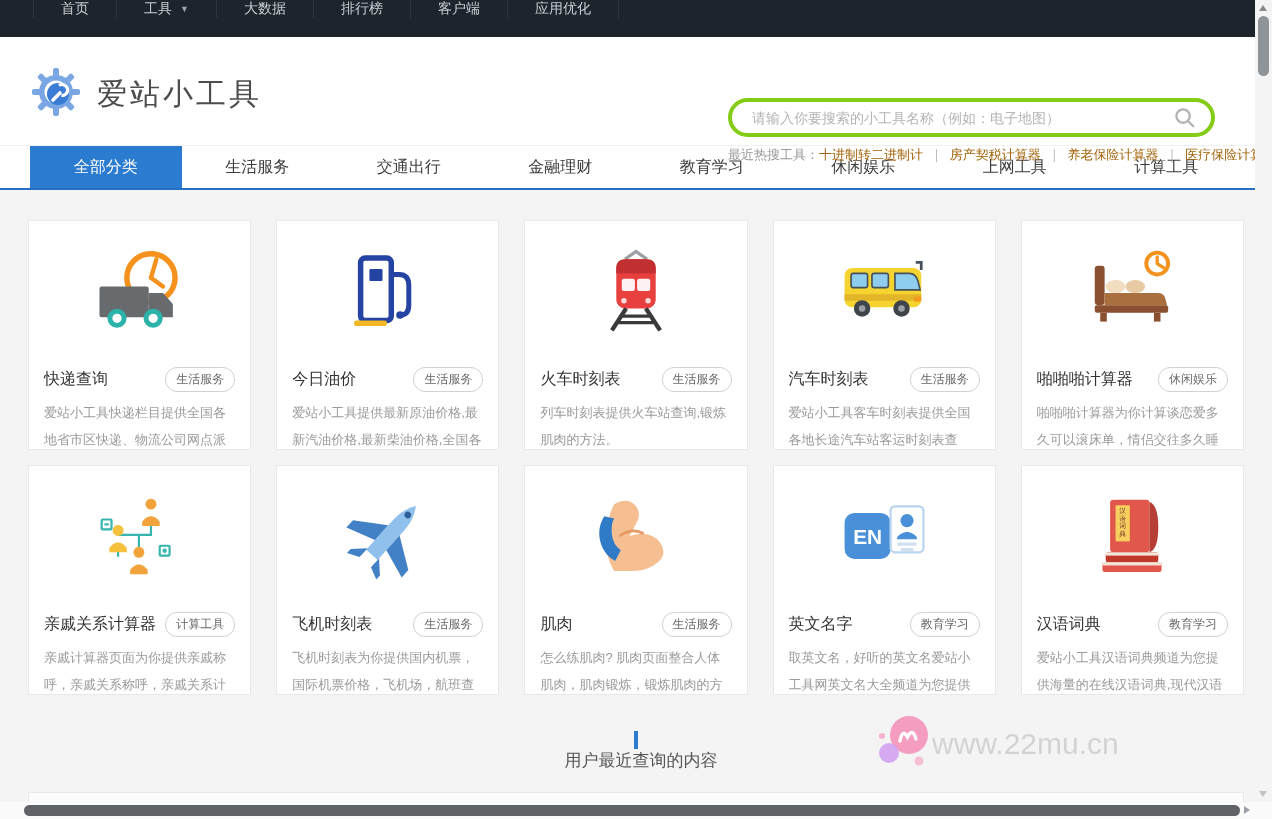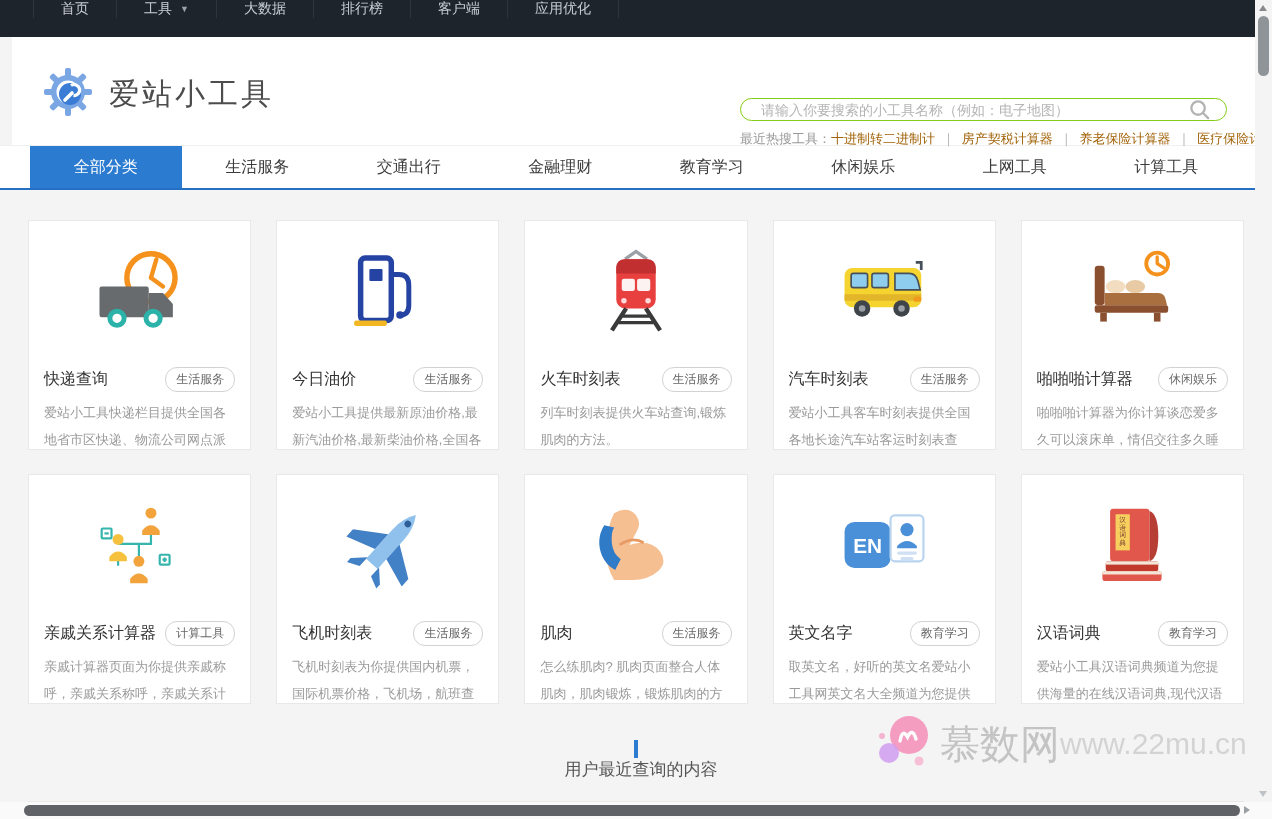--- a/index.html
+++ b/index.html
@@ -7,44 +7,44 @@
   .page { position:relative; width:1272px; height:819px; background:#f4f4f5; overflow:hidden; }
 
   
   .topnav { height:37px; background:#1e242c; display:flex; align-items:flex-start; padding-left:33px; }
   .nav-item { display:flex; align-items:center; padding:0 27px; color:#c9ced4; font-size:14px;
               border-right:1px solid rgba(255,255,255,0.08); cursor:pointer; }
   .nav-item:first-child { border-left:1px solid rgba(255,255,255,0.08); }
   .nav-caret { font-size:9px; color:#9aa1a8; margin-left:8px; }
 
   
-  .header { height:108px; background:#fff; position:relative;margin-left:12px; }
+  .header { height:108px; background:#fff; position:relative; }
   .brand { position:absolute; left:30px; top:29px; display:flex; align-items:center; cursor:pointer; }
   .site-title { font-size:30px; color:#4d4d4d; margin-left:15px; letter-spacing:3px; }
   .search-wrap { position:absolute; left:728px; top:61px; width:487px; }
-  .search-box { height:23px; border:1px solid #84cc16; border-radius:20px; background:#fff;
+  .search-box { height:39px; border:4px solid #84cc16; border-radius:20px; background:#fff;
                 display:flex; align-items:center; }
   .search-box input { flex:1; border:none; outline:none; padding:0 20px; font-size:14px; color:#333;
                       background:transparent; font-family:inherit; }
   .search-box input::placeholder { color:#b5b5b5; }
   .search-icon { margin-right:15px; display:flex; cursor:pointer; }
   .hot-line { margin-top:9px; font-size:13px; color:#999; white-space:nowrap; }
   .hot-link { color:#a16207; cursor:pointer; }
   .hot-sep { color:#aaa; margin:0 7px; }
 
   
   .tabbar { height:45px; background:#fff; border-top:1px solid #f0f0f0;
             border-bottom:2px solid #2470c4; display:flex; padding:0 30px; }
   .tab { flex:1; display:flex; align-items:center; justify-content:center; font-size:16px;
          color:#3c3c3c; cursor:pointer; }
   .tab.active { background:#2b7bd0; color:#fff;font-family:Liberation Serif, serif; }
 
   
   .content { padding:30px 28px 0; }
-  .cards { display:grid; grid-template-columns:repeat(5,1fr); gap:24px 25px; }
+  .cards { display:grid; grid-template-columns:repeat(5,1fr); gap:15px 25px; }
   .card { background:#fff; border:1px solid #e8e8e8; height:230px; overflow:hidden; cursor:pointer; }
   .card-icon { height:142px; display:flex; align-items:center; justify-content:center; }
   .card-icon svg { width:92px; height:92px; }
   .card-title-row { display:flex; align-items:center; justify-content:space-between;
                     padding:0 15px; margin-top:4px; }
   .card-title { font-size:16px; color:#333; white-space:nowrap; }
   .card-tag { font-size:12px; color:#666; border:1px solid #d2d2d2; border-radius:12px;
               padding:3px 10px; white-space:nowrap; }
   .card-desc { margin:7px 15px 0; font-size:13px; color:#9a9a9a; line-height:27px;
                height:56px; overflow:hidden; }
@@ -376,21 +376,20 @@
   <div class="watermark">
     <span>
       <svg width="56" height="56" viewBox="0 0 56 56">
         <circle cx="33" cy="21" r="19" fill="#f48fb8"></circle>
         <circle cx="13" cy="39" r="10" fill="#cb8ef0" opacity="0.85"></circle>
         <circle cx="43" cy="47" r="4.5" fill="#f7b6d1"></circle>
         <circle cx="6" cy="22" r="3" fill="#f5a9c9"></circle>
         <path d="M24 27 q2.5 -13 7.5 -4 q5 -10 8.5 2" fill="none" stroke="#fff" stroke-width="3.4" stroke-linecap="round"></path>
       </svg>
     </span>
-    <span class="wm-name">慕数网</span>
     <span class="wm-url">www.22mu.cn</span>
   </div>
 
   <div class="vscroll">
     <span class="v-up"></span>
     <span class="vthumb"></span>
     <span class="v-down"></span>
   </div>
   <div class="hscroll">
     <span class="hthumb"></span>

